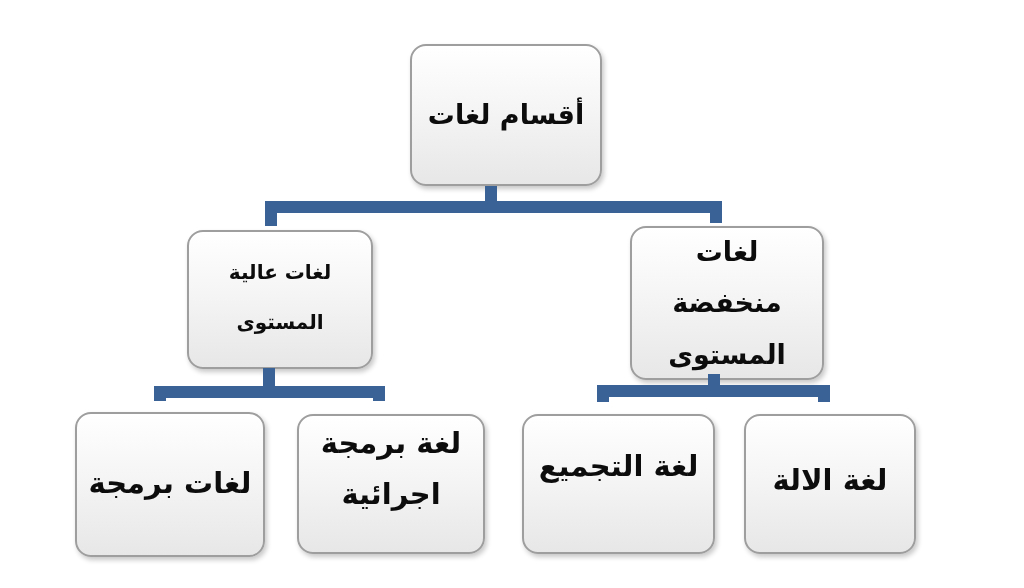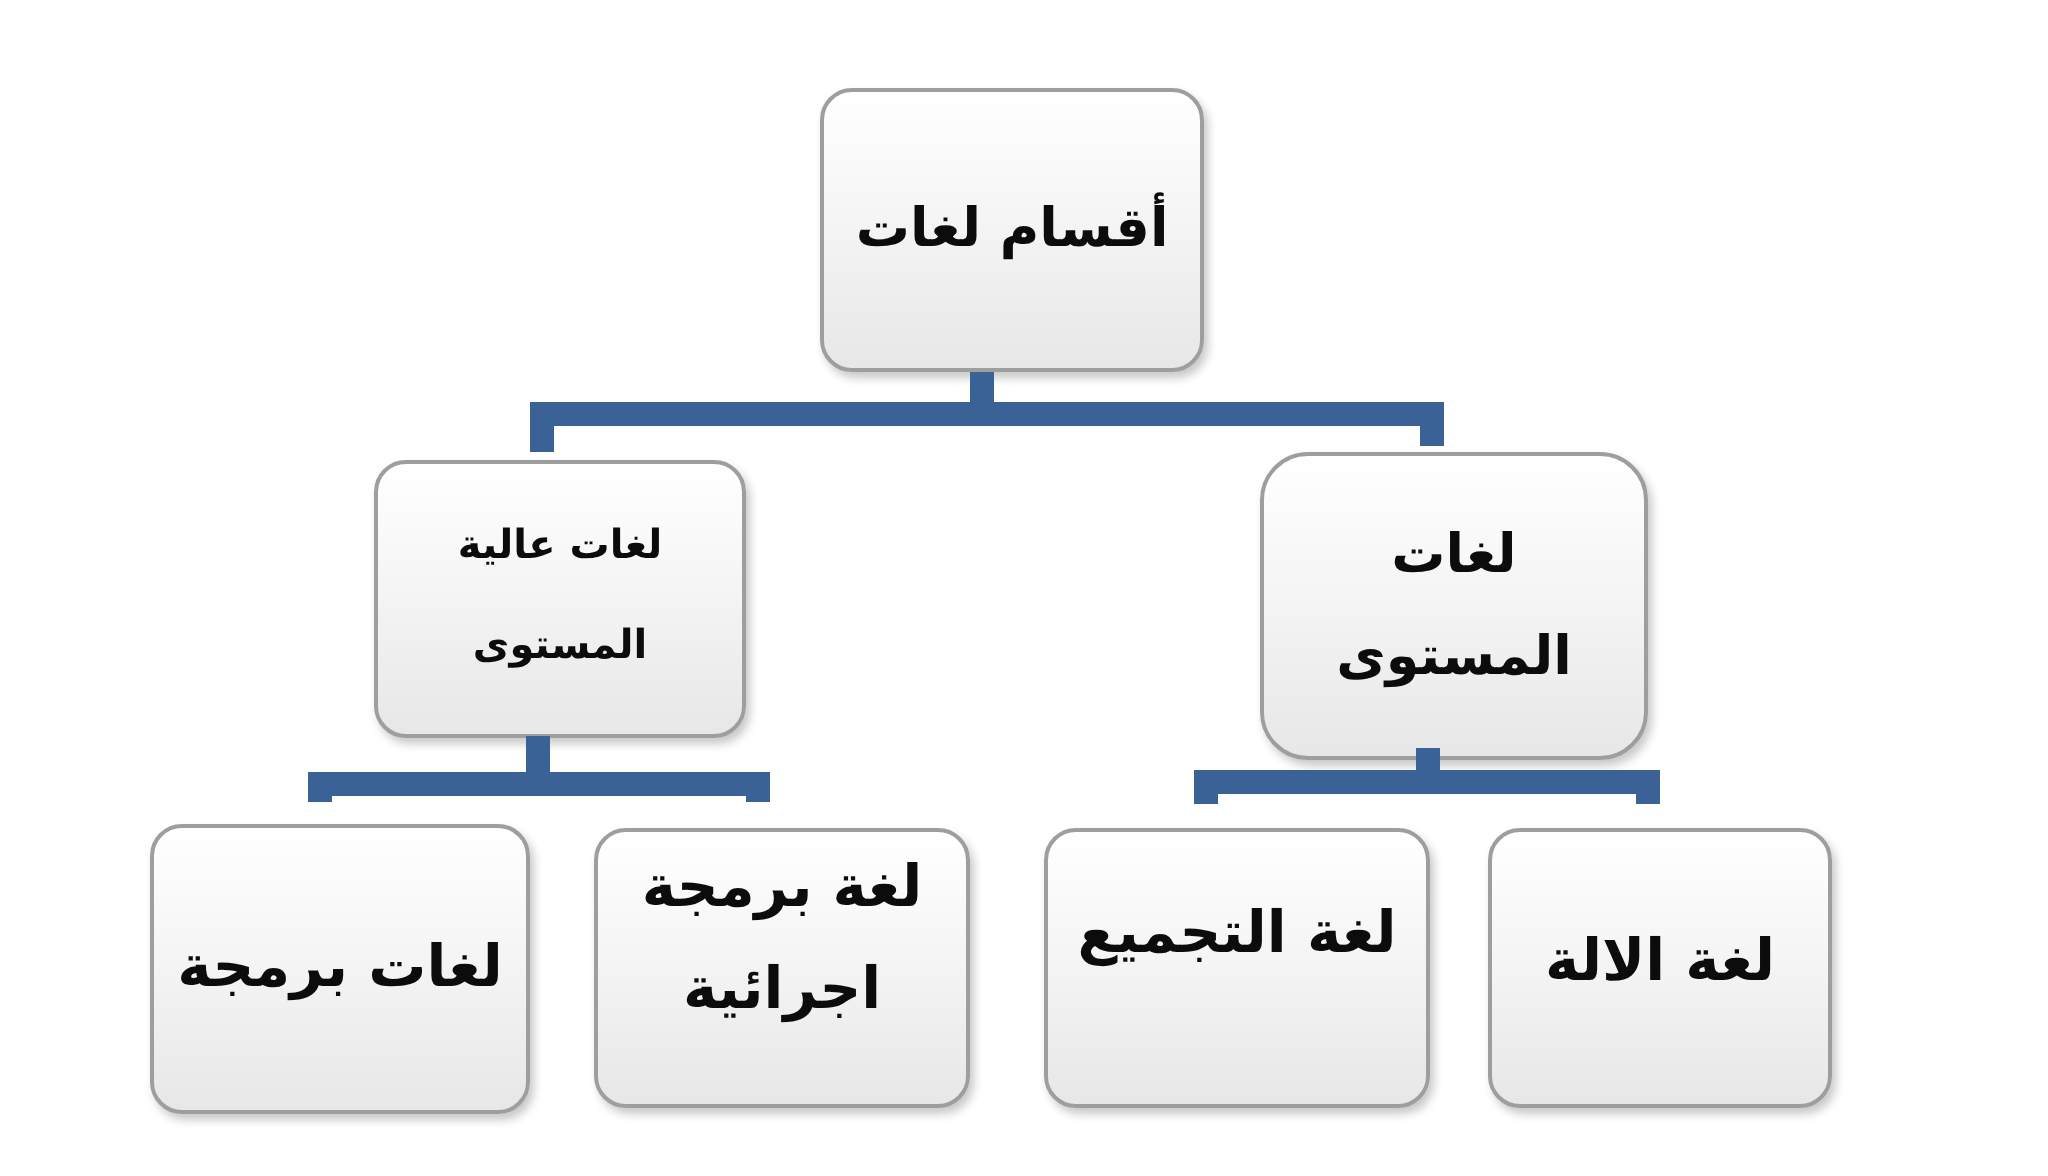--- a/index.html
+++ b/index.html
@@ -26,21 +26,21 @@
     justify-content: center;
     font-weight: 700;
     color: #0c0c0c;
     text-align: center;
     direction: rtl;
   }
   .node .line { display: block; white-space: nowrap; }
 
   #node-root    { left: 398px; top:  32px; width: 192px; height: 142px; font-size: 27px; line-height: 1.85; }
   #node-high    { left: 175px; top: 218px; width: 186px; height: 139px; font-size: 20px; line-height: 1.9; padding-bottom: 12px; text-align: right; }
-  #node-low     { left: 618px; top: 214px; width: 194px; height: 154px; font-size: 27px; line-height: 1.45; border-radius: 24px; }
+  #node-low     { left: 618px; top: 214px; width: 194px; height: 154px; font-size: 27px; line-height: 1.45; }
   #node-oop     { left:  63px; top: 400px; width: 190px; height: 145px; font-size: 29px; line-height: 1.35; padding-bottom: 8px; gap: 13px; }
   #node-proc    { left: 285px; top: 402px; width: 188px; height: 140px; font-size: 29px; line-height: 1.35; padding-bottom: 36px; }
   #node-asm     { left: 510px; top: 402px; width: 193px; height: 140px; font-size: 29px; padding-bottom: 42px; }
   #node-machine { left: 732px; top: 402px; width: 172px; height: 140px; font-size: 29px; padding-bottom: 14px; }
 
   .seg { position: absolute; background: #3a6296; }
 </style>
 </head>
 <body>
 
@@ -50,20 +50,21 @@
     <span class="line">أقسام لغات</span>
   </div>
 
   <div class="node" id="node-high" dir="rtl">
     <span class="line">لغات عالية</span>
     <span class="line">المستوى</span>
   </div>
 
   <div class="node" id="node-low" dir="rtl">
     <span class="line">لغات</span>
+    <span class="line">منخفضة</span>
     <span class="line">المستوى</span>
   </div>
 
   <div class="node" id="node-oop" dir="rtl">
     <span class="line">لغات برمجة</span>
   </div>
 
   <div class="node" id="node-asm" dir="rtl">
     <span class="line">لغة التجميع</span>
   </div>

